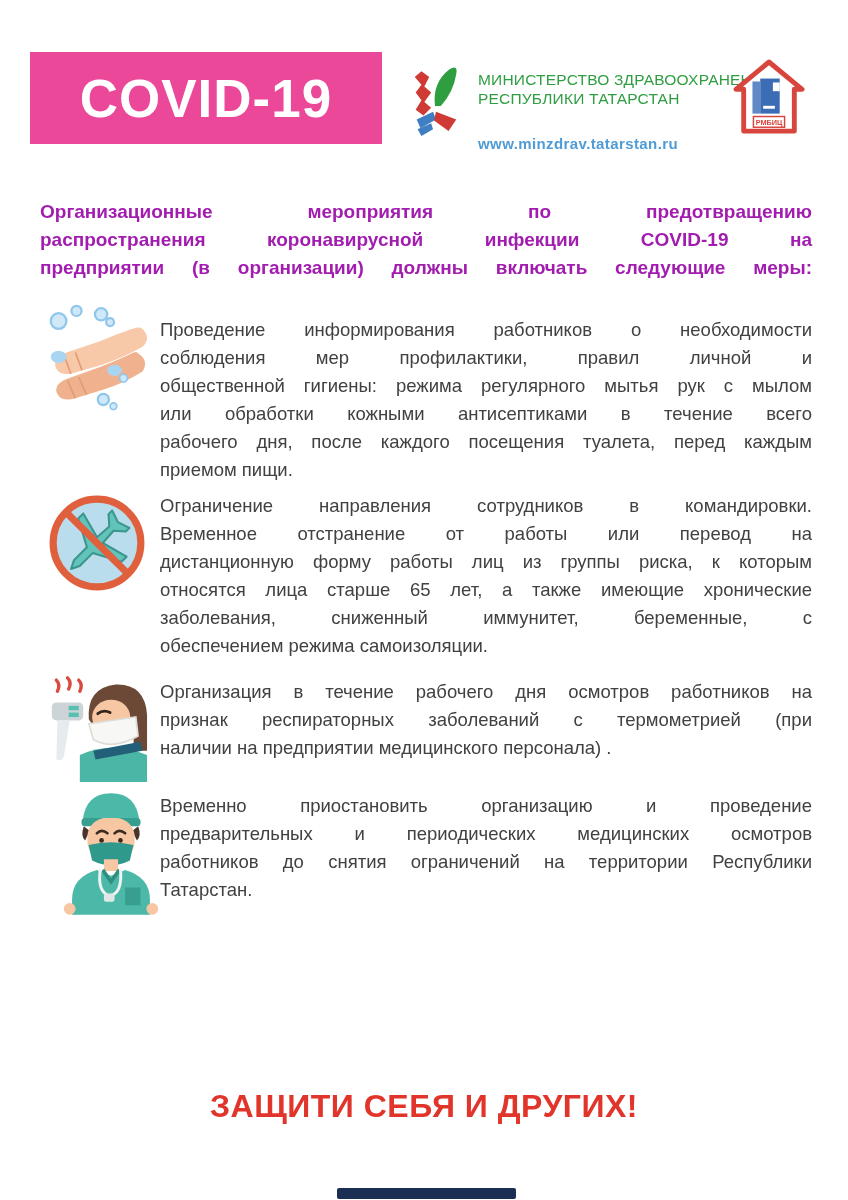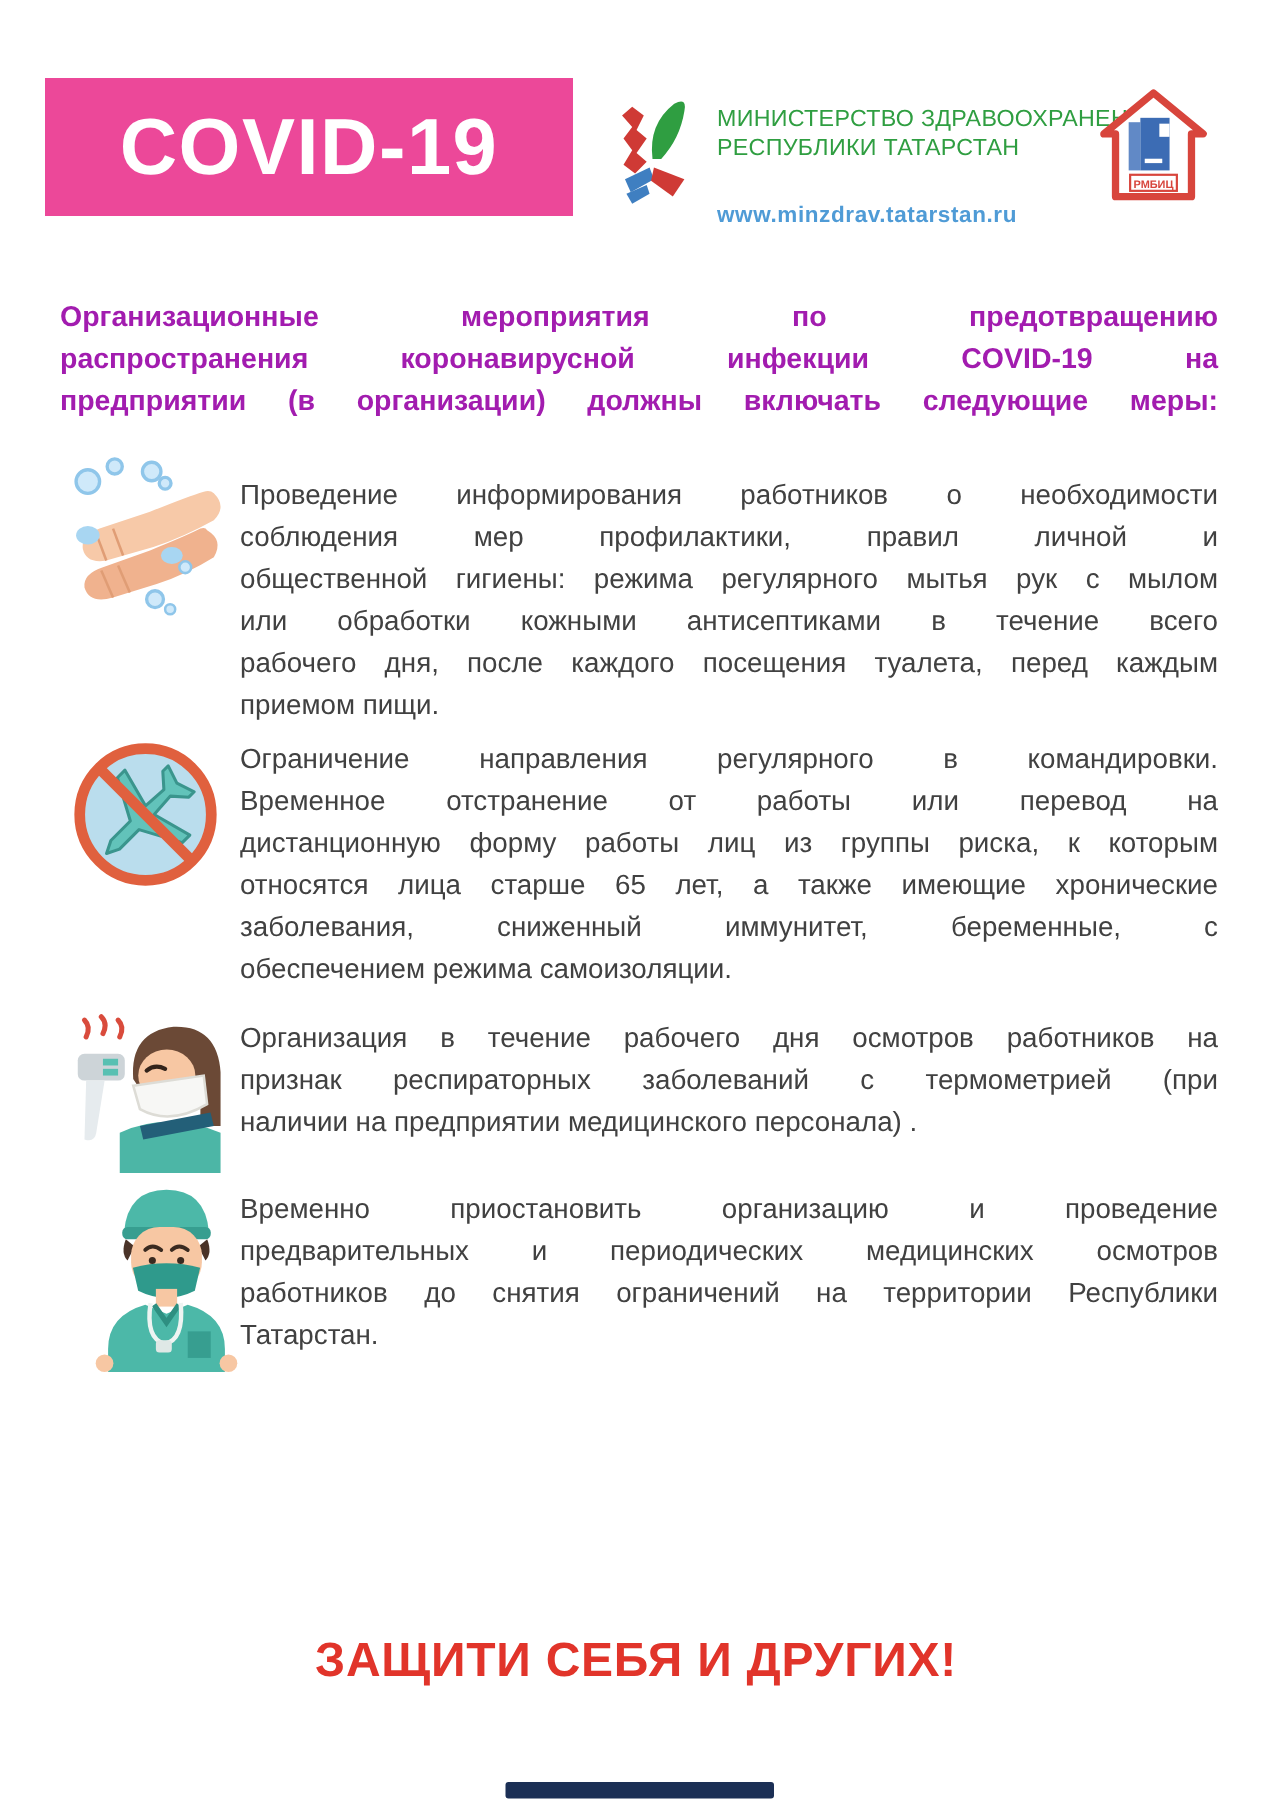--- a/index.html
+++ b/index.html
@@ -167,21 +167,21 @@
 
   <svg id="icon-2" class="item-icon" viewBox="0 0 100 100">
     <circle cx="50" cy="50" r="43" fill="#badded"></circle>
     <g transform="rotate(-135 50 50)">
       <path d="M50 14 L54 22 L54 40 L80 54 L80 61 L54 54 L53 70 L62 78 L62 83 L50 79 L38 83 L38 78 L47 70 L46 54 L20 61 L20 54 L46 40 L46 22 Z" fill="#62c3ba" stroke="#3a958d" stroke-width="2" stroke-linejoin="round"></path>
     </g>
     <circle cx="50" cy="50" r="43" fill="none" stroke="#e0603e" stroke-width="7"></circle>
     <line x1="20" y1="20" x2="80" y2="80" stroke="#e0603e" stroke-width="7"></line>
   </svg>
   <div id="text-2" class="item-text">
-    <div class="jl">Ограничение направления регулярного в командировки.</div>
+    <div class="jl">Ограничение направления сотрудников в командировки.</div>
     <div class="jl">Временное отстранение от работы или перевод на</div>
     <div class="jl">дистанционную форму работы лиц из группы риска, к которым</div>
     <div class="jl">относятся лица старше 65 лет, а также имеющие хронические</div>
     <div class="jl">заболевания, сниженный иммунитет, беременные, с</div>
     <div class="jll">обеспечением режима самоизоляции.</div>
   </div>
 
   <svg id="icon-3" class="item-icon" viewBox="0 0 100 100">
     <g stroke="#d94b3c" stroke-width="3" fill="none" stroke-linecap="round">
       <path d="M11 9 q4 4 1 10"></path>

